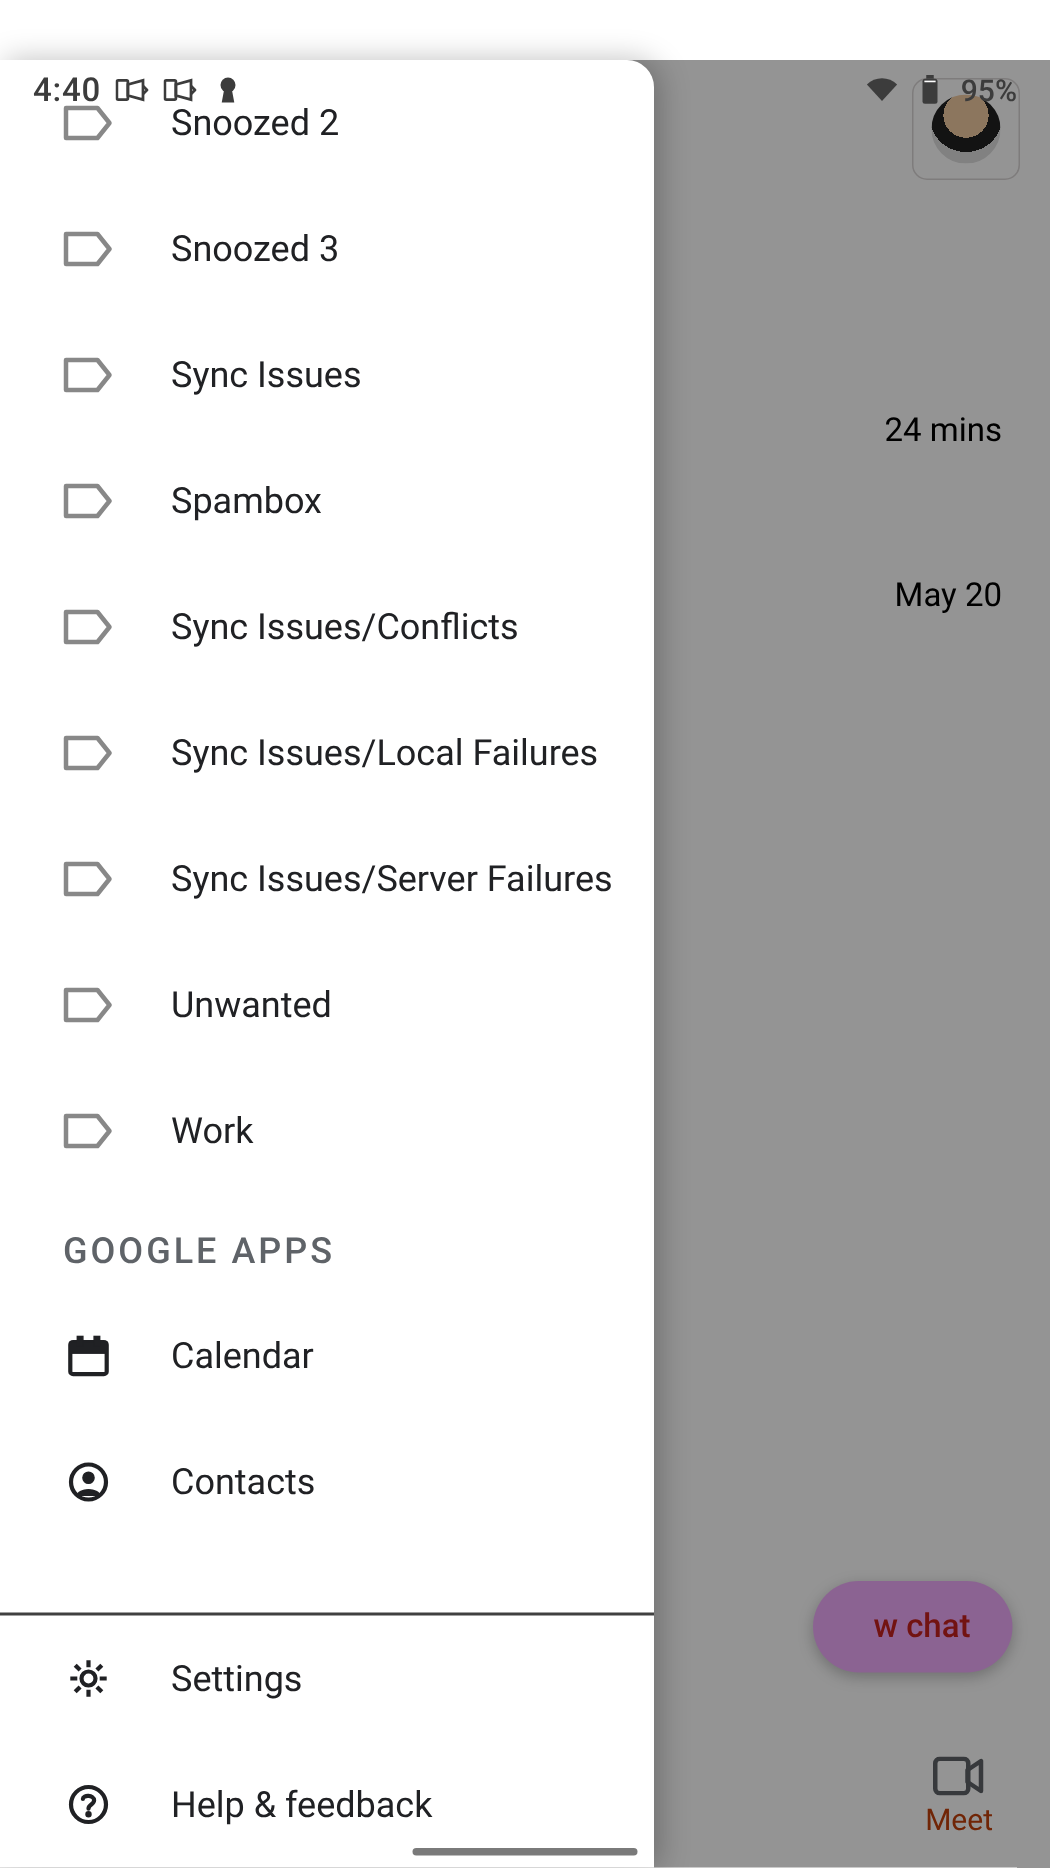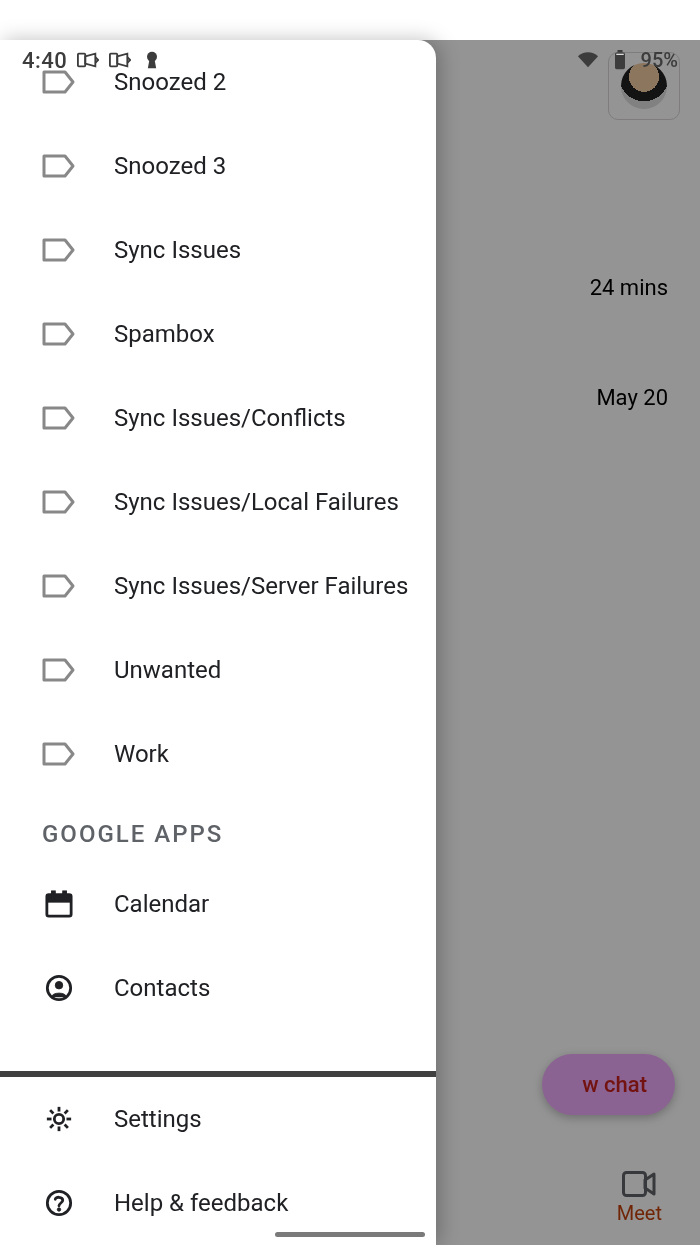--- a/index.html
+++ b/index.html
@@ -79,21 +79,21 @@
       padding-left:42px; padding-right:20px; cursor:pointer;
     }
     .drawer-item .icon { width:34px; height:28px; flex-shrink:0; display:flex; align-items:center; justify-content:center; }
     .drawer-item .icon svg { width:100%; height:100%; }
     .drawer-item .label { font-size:24px; color:#202124; }
     .drawer-item.dark-icon .icon svg { stroke:#202124; fill:#202124; }
     .drawer-section-header {
       padding:24px 0 14px 42px; font-size:24px; letter-spacing:2px; color:#5f6368;
       text-transform:uppercase; font-weight:500;
     }
-    .drawer-bottom { border-top:6px solid #404040; }
+    .drawer-bottom { border-top:2px solid #404040; }
   </style>
 </head>
 <body>
 
 <div class="status-bar">
   <div class="status-left">
     <span class="status-time">4:40</span>
     <span class="status-icon">
       <svg viewBox="0 0 24 20">
           <rect x="1" y="3" width="8" height="14" rx="1" fill="none" stroke="#3c3c3c" stroke-width="2"></rect>

